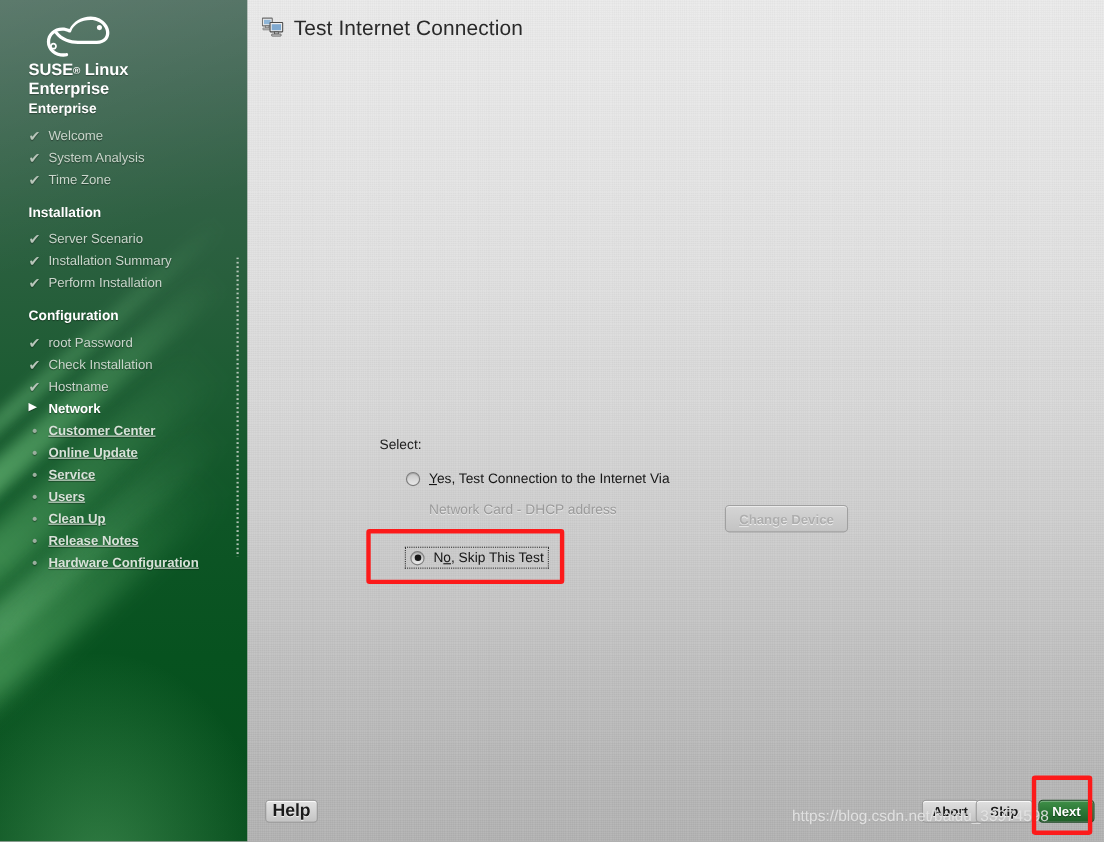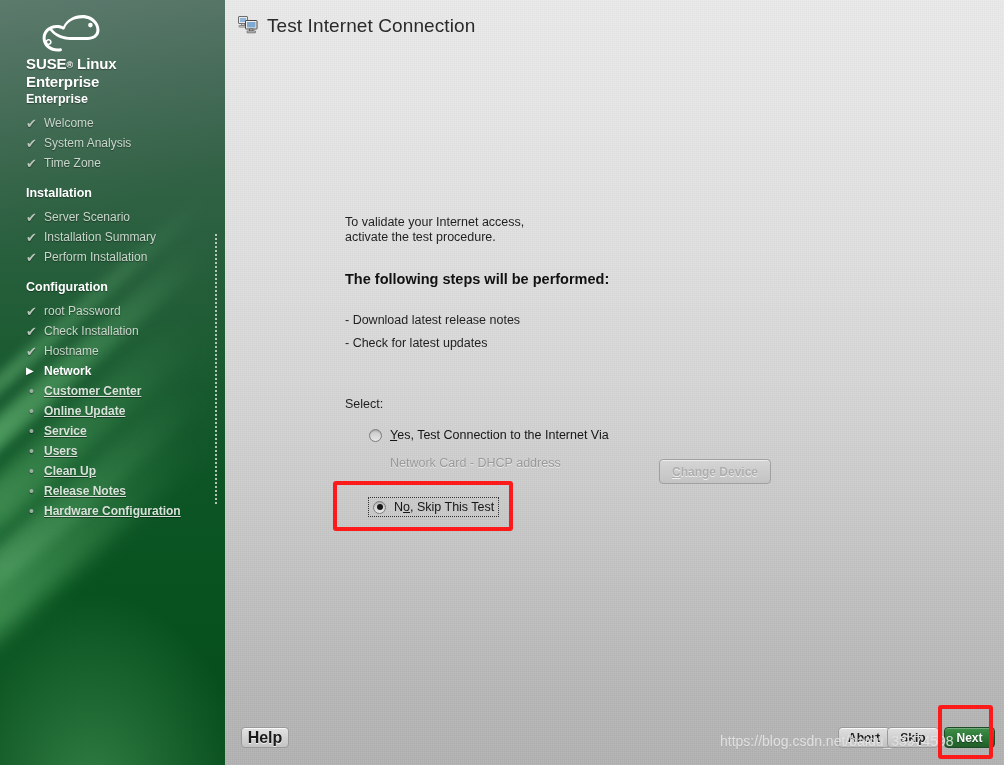--- a/index.html
+++ b/index.html
@@ -466,27 +466,20 @@
           <rect x="1" y="11.5" width="8" height="1.6" rx="0.4" fill="#d4d4d4" stroke="#6d6d6d" stroke-width="0.7"></rect>
           <rect x="7.5" y="6.5" width="11.5" height="8.5" rx="0.5" fill="#eeeeee" stroke="#4a4a4a"></rect>
           <rect x="9" y="8" width="8.5" height="5.5" fill="#7fa9d0"></rect>
           <rect x="11.5" y="15" width="3.5" height="2" fill="#c8c8c8" stroke="#4a4a4a" stroke-width="0.7"></rect>
           <rect x="9" y="17" width="8.5" height="1.8" rx="0.4" fill="#d4d4d4" stroke="#4a4a4a" stroke-width="0.7"></rect>
         </svg>
       </span>
       <span id="page-title">Test Internet Connection</span>
     </div>
 
-    <div id="content">
-      <div class="intro-line">To validate your Internet access,</div>
-      <div class="intro-line">activate the test procedure.</div>
-      <div id="steps-heading">The following steps will be performed:</div>
-      <div class="step-line" id="step-0">- Download latest release notes</div>
-      <div class="step-line" id="step-1">- Check for latest updates</div>
-    </div>
 
     <div id="select-label">Select:</div>
 
     <div class="radio-row" id="radio-yes-row">
       <span class="radio-dot"></span>
       <span class="radio-label"><span class="acc">Y</span><span>es, Test Connection to the Internet Via</span></span>
     </div>
 
     <div id="device-desc">
       <div>Network Card - DHCP address</div>

